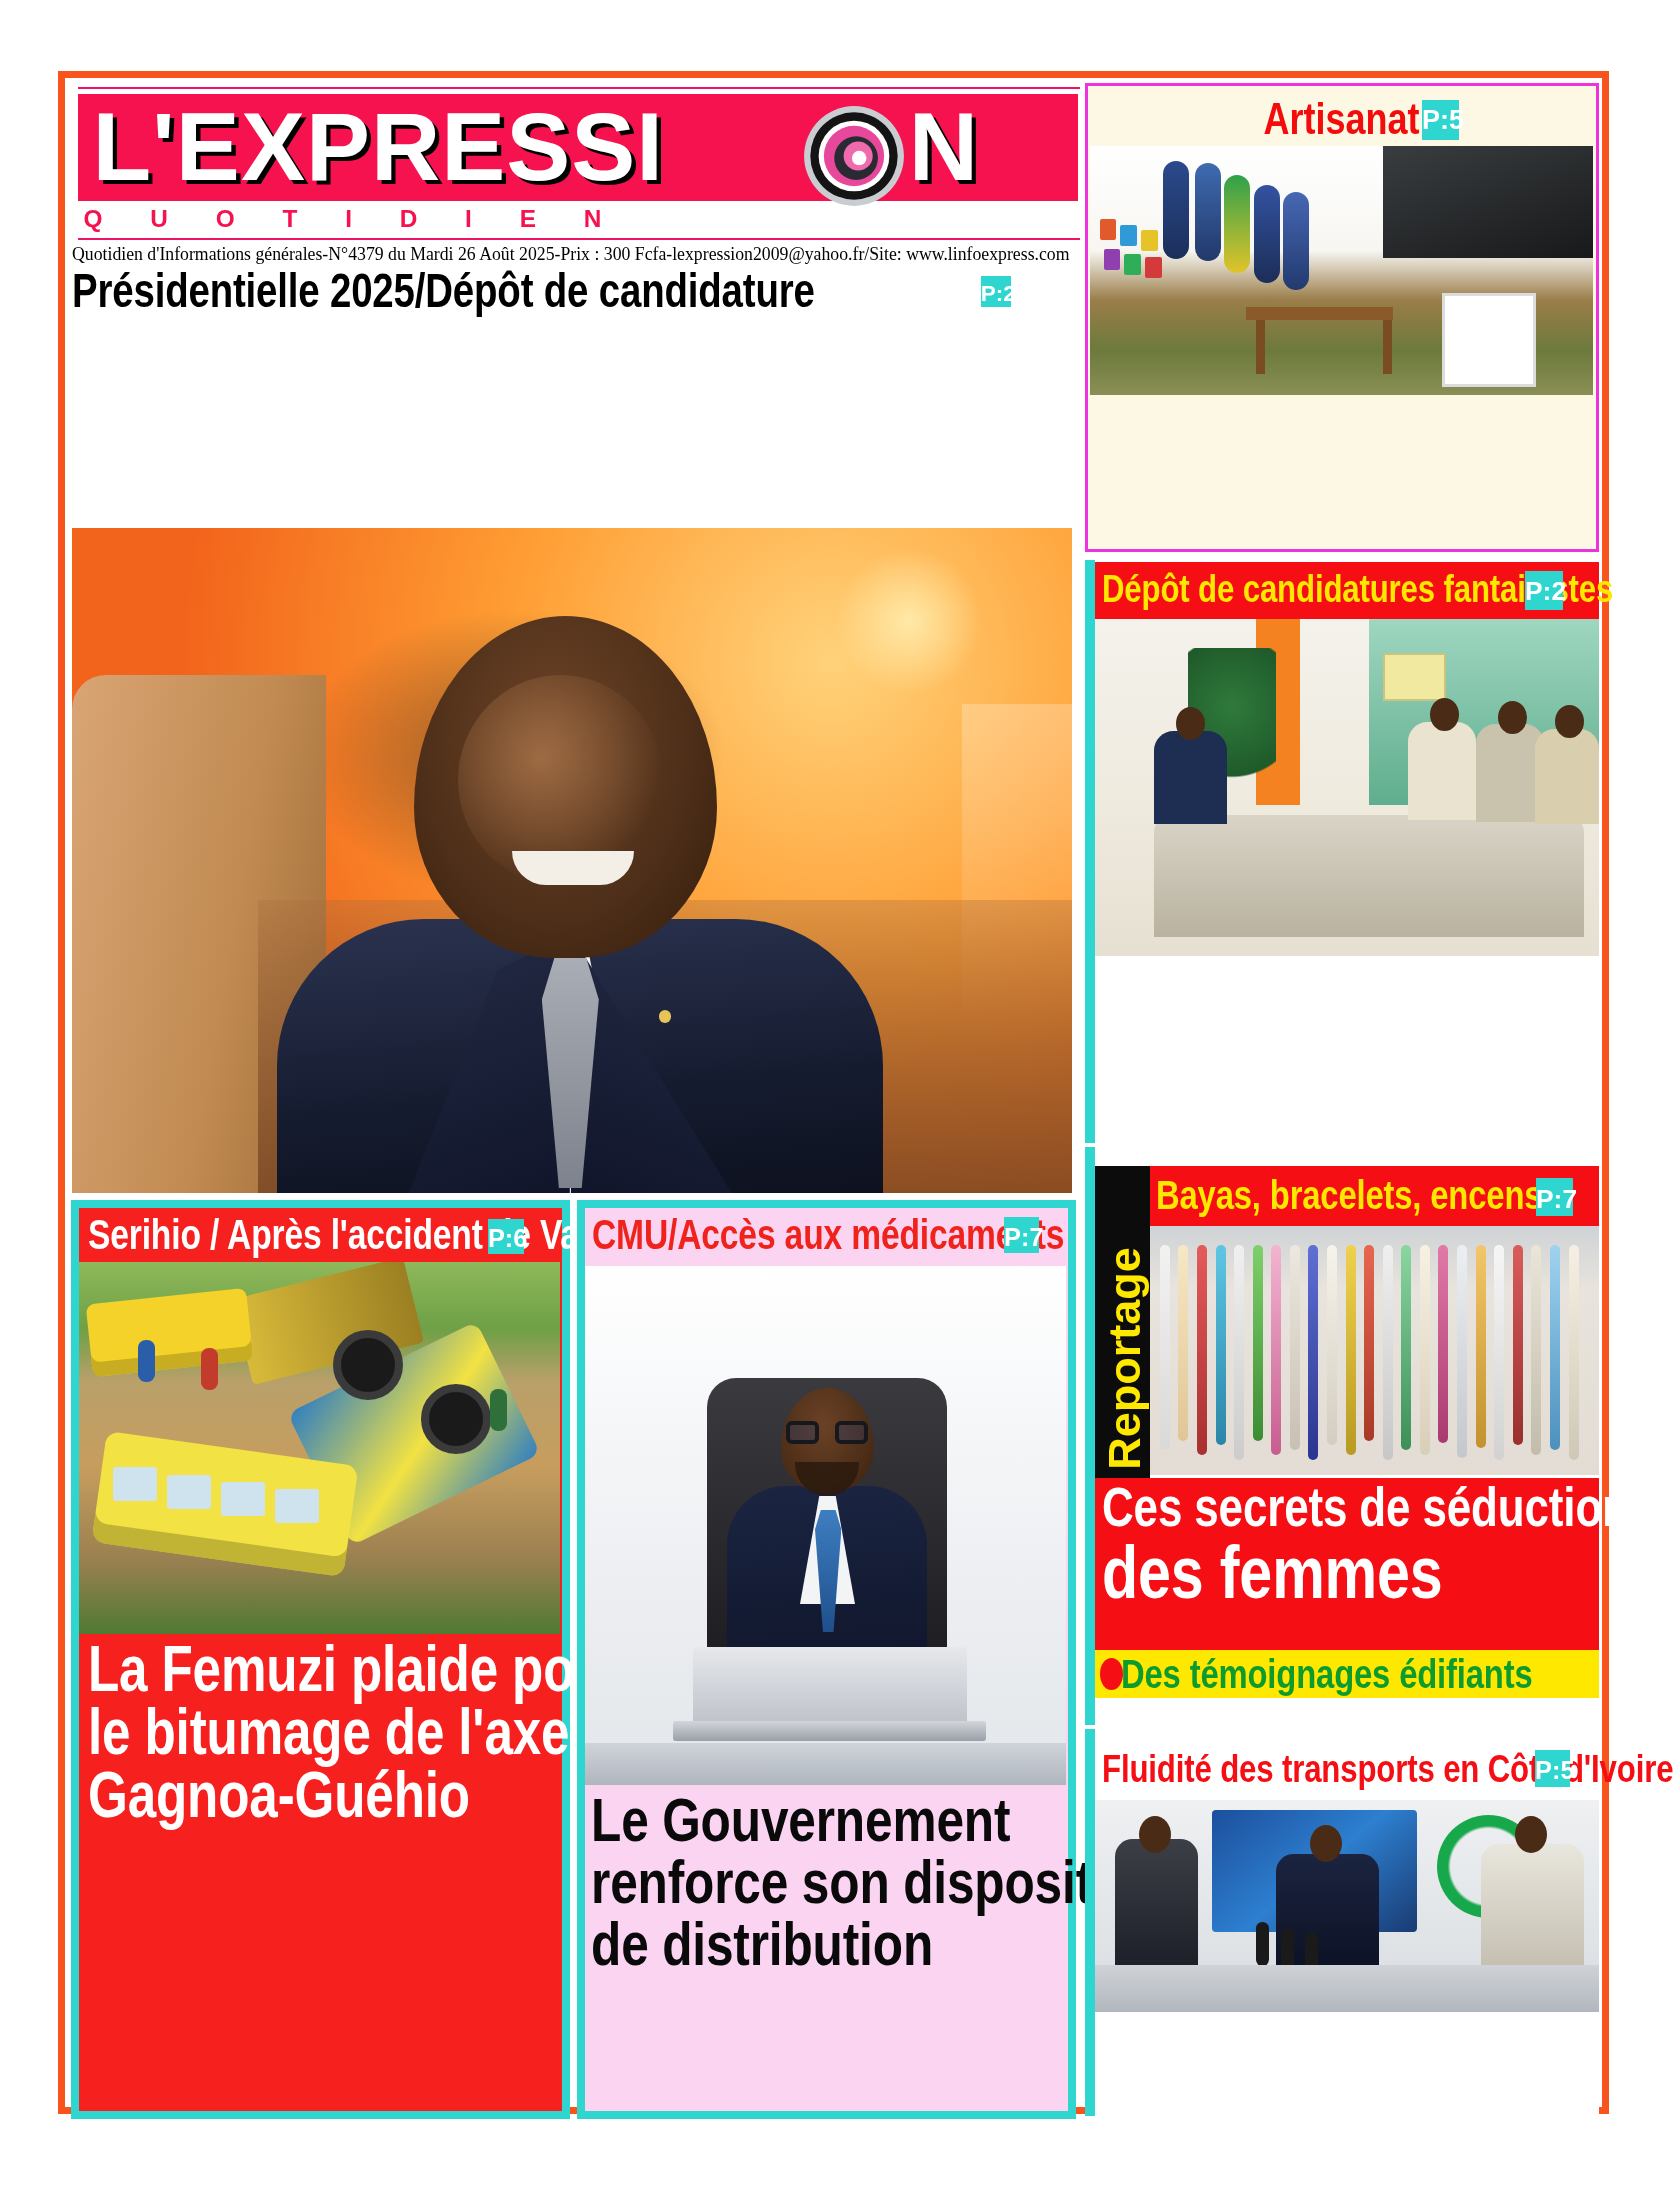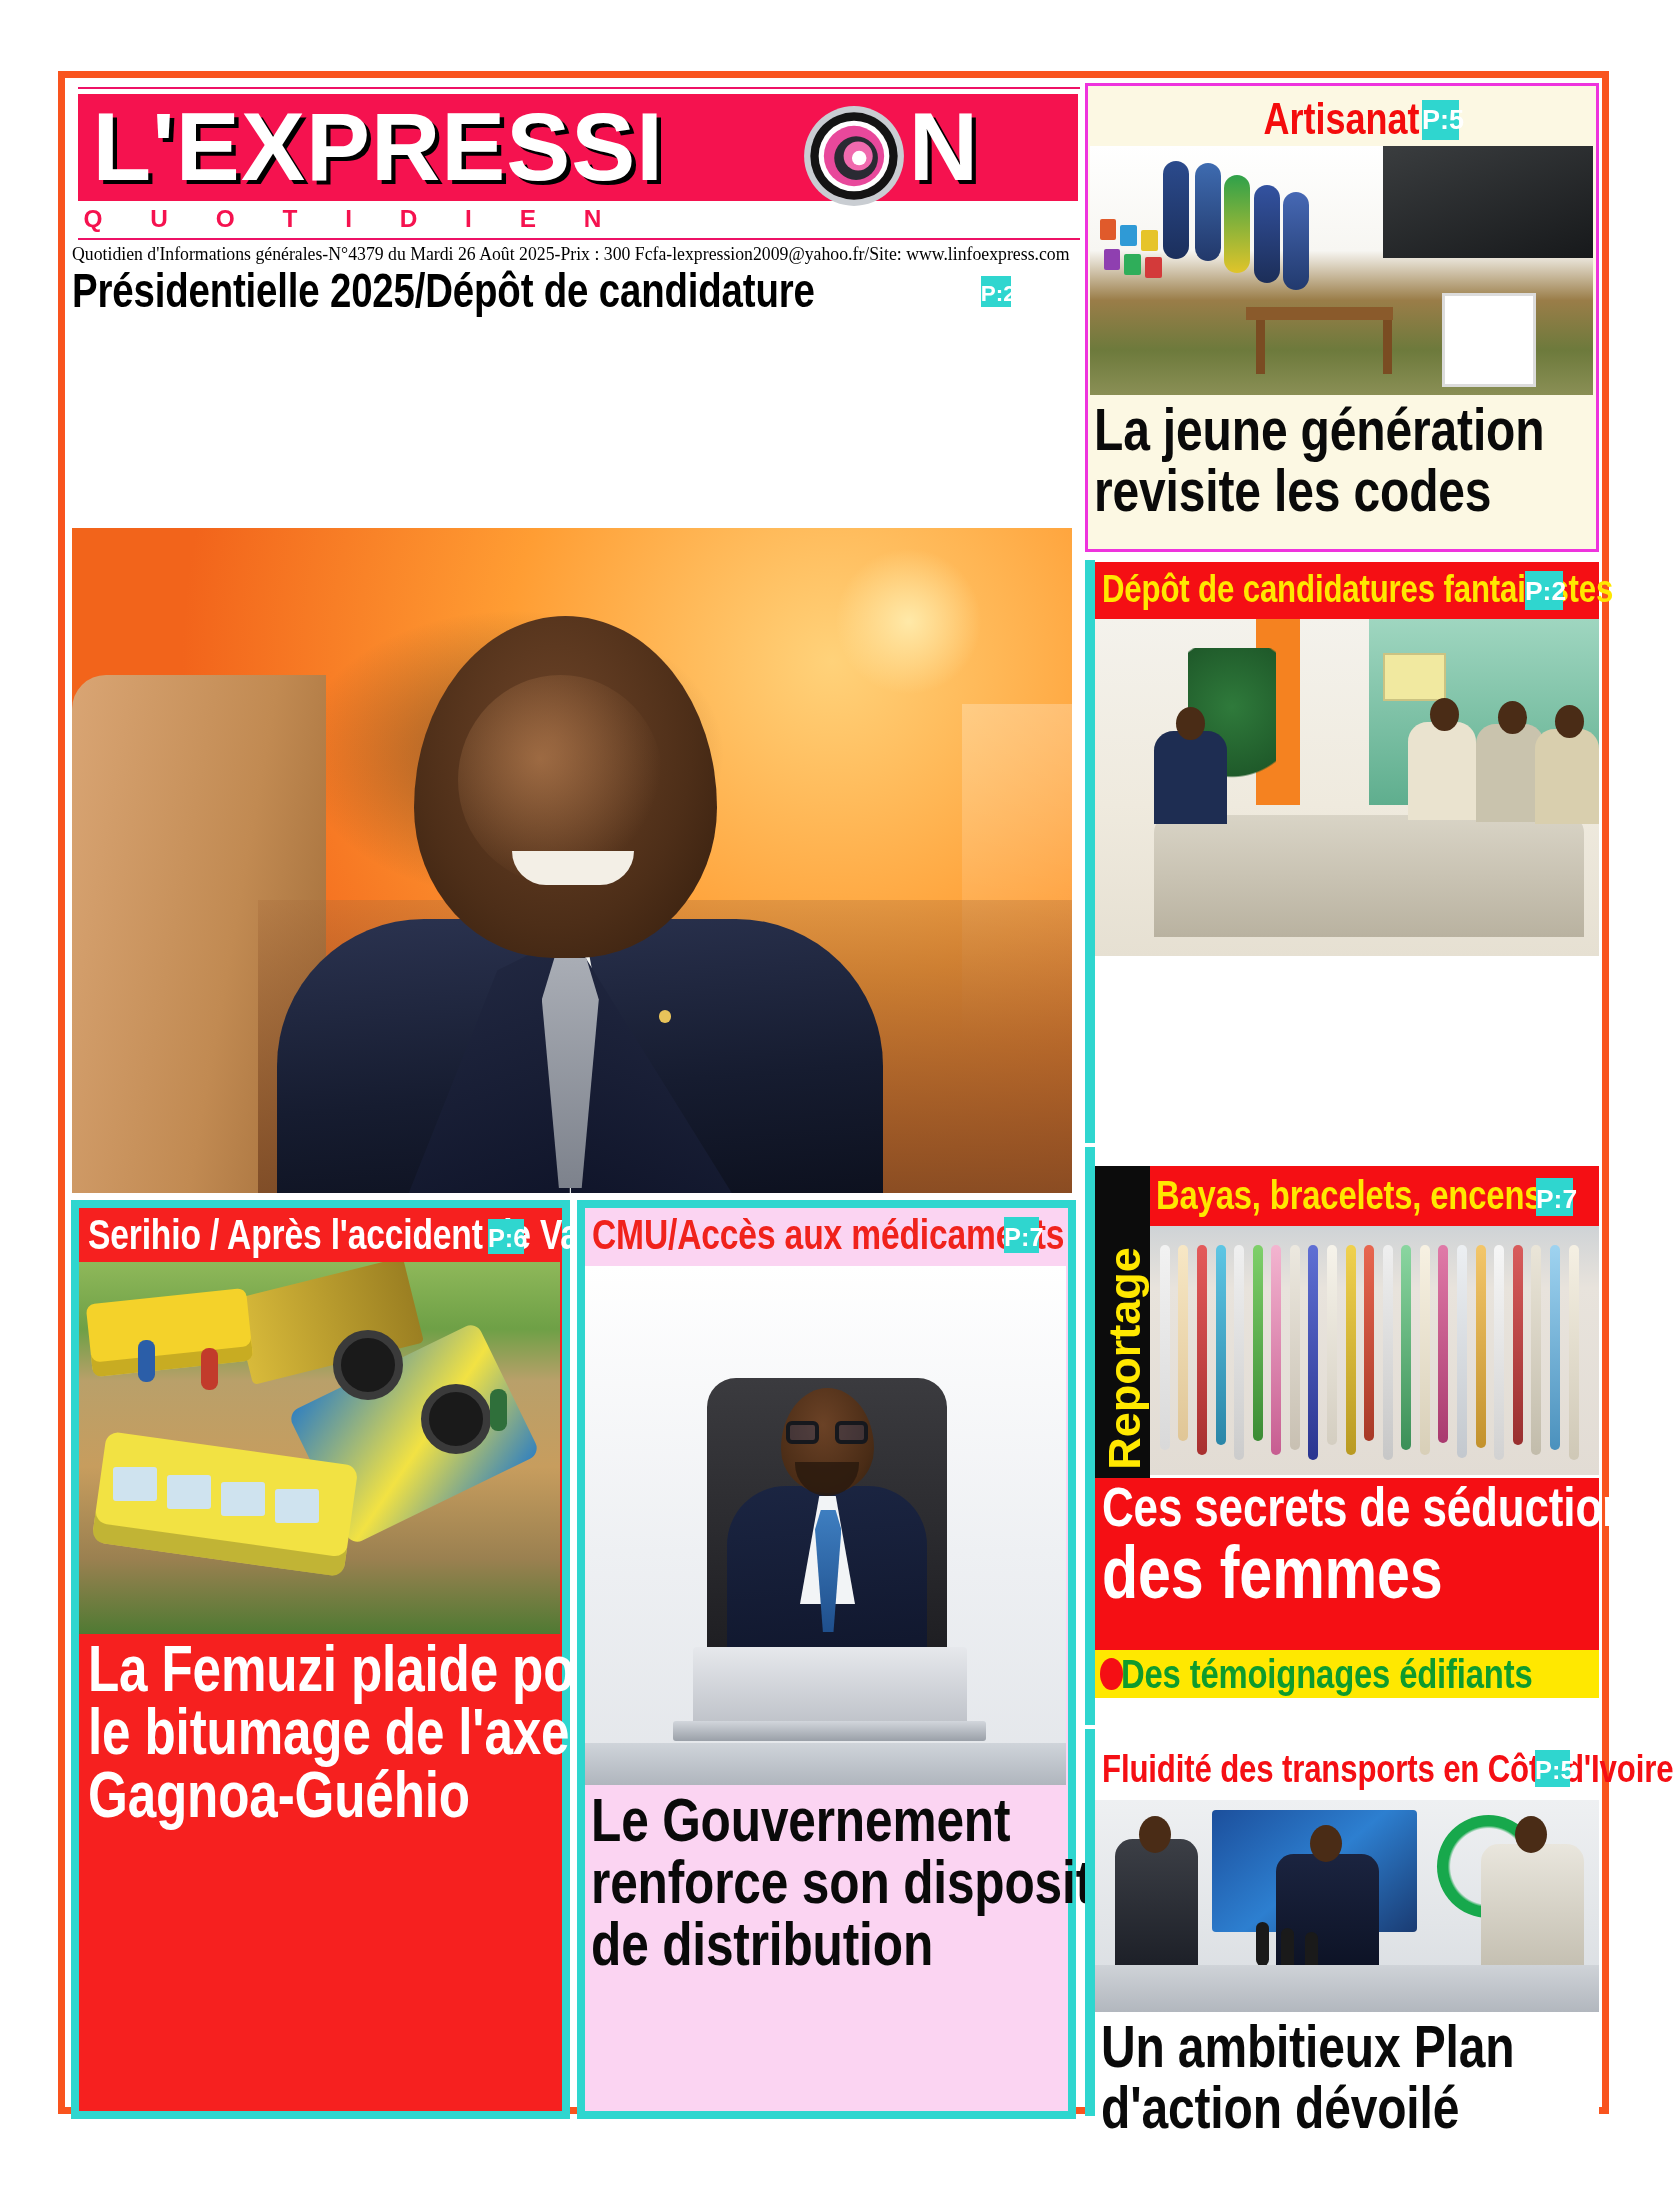--- a/index.html
+++ b/index.html
@@ -362,24 +362,20 @@
          <div class="ar-art" style="left:30px;top:79px;background:#2f9ad6;"></div>
          <div class="ar-art" style="left:51px;top:84px;background:#e6c429;"></div>
          <div class="ar-art" style="left:13.7px;top:103px;background:#8f3fb0;"></div>
          <div class="ar-art" style="left:34px;top:108px;background:#2fae5a;"></div>
          <div class="ar-art" style="left:55px;top:111px;background:#d33a3a;"></div>
          <div class="ar-table"></div>
          <div class="ar-tableleg" style="left:166px;"></div>
          <div class="ar-tableleg" style="left:293px;"></div>
          <div class="ar-frame"></div>
        </div>
-       <div id="art-head">
-         <span class="ah-l cond">La jeune génération</span>
-         <span class="ah-l cond">revisite les codes</span>
-       </div>
      </div>
 
      <div id="r-depot">
        <div id="dep-kick">
          <div id="dep-kick-t" class="cond">Dépôt de candidatures fantaisistes</div>
          <div id="dep-badge" class="badge">P:2</div>
        </div>
        <div id="dep-photo" class="photo">
          <div class="dp-wallg"></div>
          <div class="dp-wallo"></div>
@@ -452,24 +448,20 @@
          <div class="fl-head" style="left:44px;top:16.6px;"></div>
          <div class="fl-person" style="left:181px;top:54px;width:103px;height:111px;background:linear-gradient(180deg,#1b2440,#0d1326);"></div>
          <div class="fl-head" style="left:215px;top:25.4px;"></div>
          <div class="fl-person" style="left:386px;top:44px;width:103px;height:121px;background:linear-gradient(180deg,#e9e6dd,#c5c0b2);"></div>
          <div class="fl-head" style="left:420px;top:16.6px;"></div>
          <div class="fl-mic" style="left:161px;top:122px;"></div>
          <div class="fl-mic" style="left:186px;top:128px;"></div>
          <div class="fl-mic" style="left:210px;top:132px;"></div>
          <div class="fl-desk"></div>
        </div>
-       <div id="flu-head">
-         <span class="fh-l cond">Un ambitieux Plan</span>
-         <span class="fh-l cond">d'action dévoilé</span>
-       </div>
      </div>
 
    </div>
 
   </div>
  </div>
 </div>
 
 
 </body></html>

